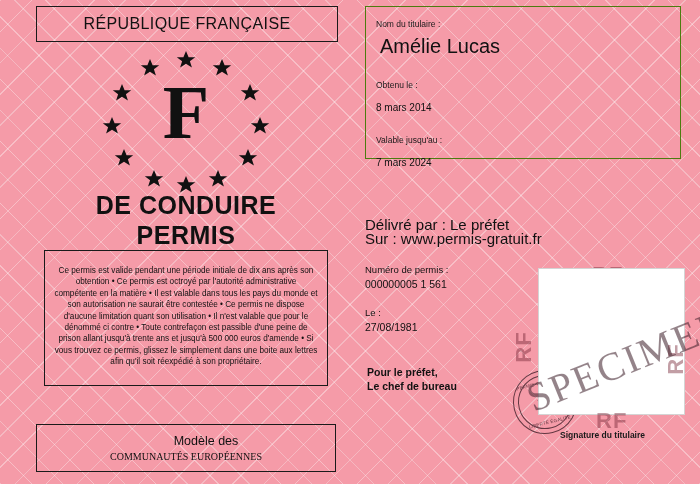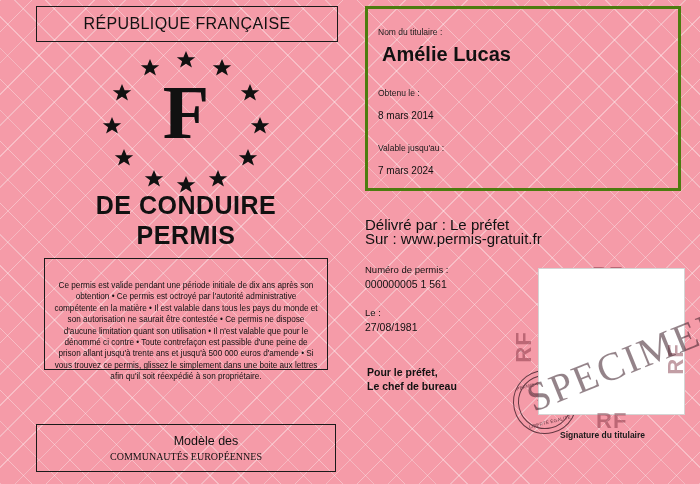--- a/index.html
+++ b/index.html
@@ -77,26 +77,26 @@
     width: 300px;
     text-align: center;
     font-size: 25px;
     font-weight: bold;
     line-height: 30px;
     letter-spacing: 0.5px;
   }
   #legal-box {
     position: absolute;
     left: 30px;
-    top: 258px;
+    top: 250px;
     width: 284px;
-    height: 112px;
+    height: 136px;
     border: 1px solid #1a1a1a;
     box-sizing: border-box;
-    padding: 21px 9px;
+    padding: 14px 9px;
   }
   #legal-box p {
     margin: 0;
     font-size: 8.2px;
     line-height: 11.4px;
     text-align: center;
   }
   #model-box {
     position: absolute;
     left: 22px;
@@ -112,36 +112,36 @@
   }
   #model-box .l1 { font-size: 12.5px; padding-left: 40px; }
   #model-box .l2 { font-size: 10px; margin-top: 3px; font-family: Liberation Serif, serif; }
 
   
   #holder-box {
     position: absolute;
     left: 20px;
     top: 6px;
     width: 316px;
-    height: 185px;
-    border: 3px solid #4d7c0f;
+    height: 153px;
+    border: 1px solid #4d7c0f;
     box-sizing: border-box;
-    padding: 18px 10px;
+    padding: 12px 10px;
   }
   .fieldlabel {
     font-size: 8.5px;
     color: #1a1a1a;
   }
   .fieldvalue {
     font-size: 10px;
     color: #111;
   }
   #holder-name {
     font-size: 20px;
-    font-weight: bold;
+    font-weight: normal;
     margin: 6px 0 0 4px;
   }
   .gap-lg { height: 22px; }
   .gap-md { height: 12px; }
   #delivery {
     position: absolute;
     left: 20px;
     top: 218px;
     width: 320px;
     font-size: 15px;

